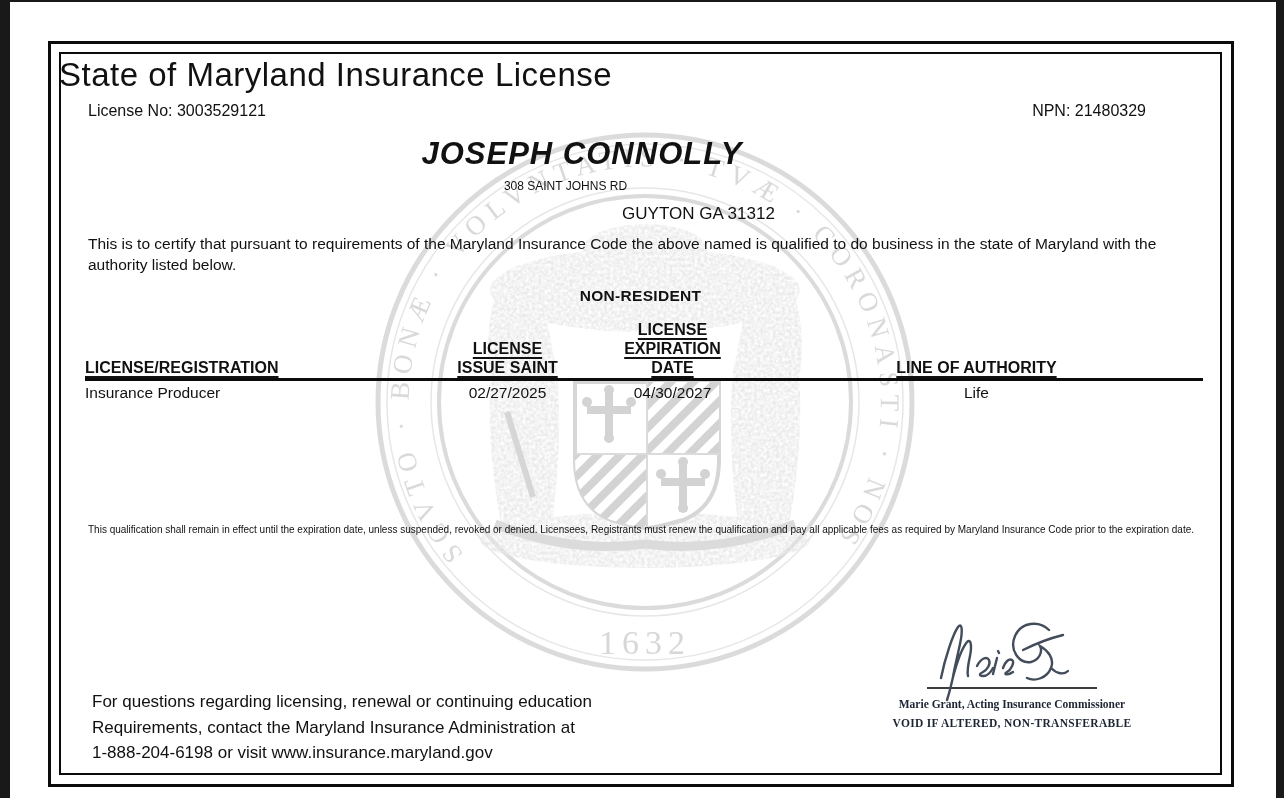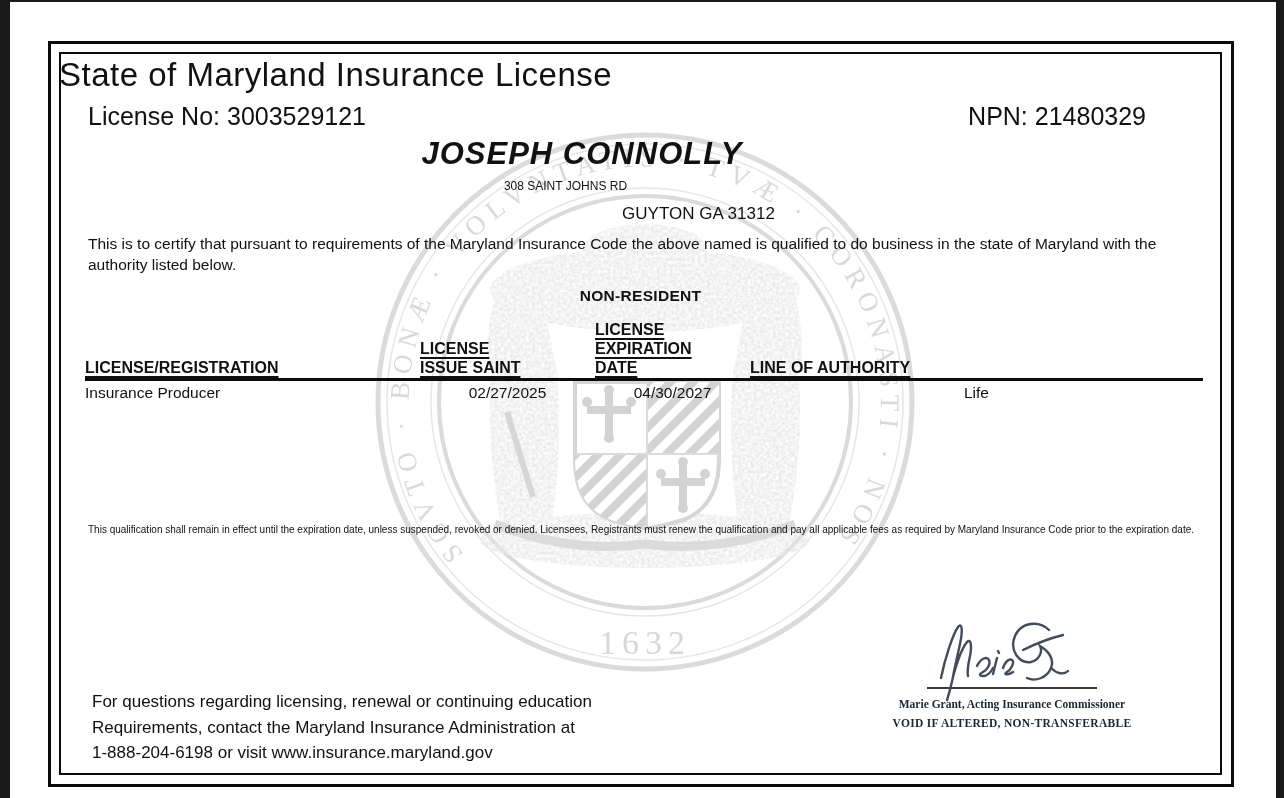--- a/index.html
+++ b/index.html
@@ -23,37 +23,37 @@
     position:absolute;left:49px;top:50px;width:1163px;height:723px;
     border:2px solid #0b0b0b;z-index:1;box-sizing:border-box;
   }
   .doc-title{
     left:49px;top:54px;width:1163px;text-align:left;
     font-size:33px;letter-spacing:.5px;
   }
   .meta-row{
     left:78px;top:100px;width:1058px;
     display:flex;justify-content:space-between;
-    font-size:25px;
+    font-size:16px;
   }
   .licensee-name{
     left:49px;top:134px;width:1046px;text-align:center;
     font-size:31px;font-weight:bold;font-style:italic;letter-spacing:1px;
   }
   .addr1{left:45px;top:177px;width:1021px;text-align:center;font-size:12px;}
   .addr2{left:49px;top:202px;width:1279px;text-align:center;font-size:17px;}
   .certify{left:78px;top:231px;width:1112px;font-size:15.5px;line-height:21px;}
   .residency{left:49px;top:285px;width:1163px;text-align:center;font-size:15.5px;font-weight:bold;letter-spacing:.3px;}
   .lic-table{left:75px;top:318px;width:1118px;}
   .lic-table .hdr{
     display:grid;grid-template-columns:335px 175px 155px 1fr;
     align-items:end;border-bottom:3px solid #0b0b0b;padding-bottom:1px;
   }
   .lic-table .hdr .cell{
-    font-weight:bold;font-size:16px;line-height:19px;text-align:left;
+    font-weight:bold;font-size:16px;line-height:19px;text-align:center;
   }
   .lic-table .hdr .cell:first-child{text-align:left;}
   .lic-table .hdr .cell span{
     text-decoration:underline;text-decoration-thickness:2px;text-underline-offset:3px;
     display:inline-block;
   }
   .lic-table .row{
     display:grid;grid-template-columns:335px 175px 155px 1fr;
     font-size:15.5px;padding-top:3px;
   }

